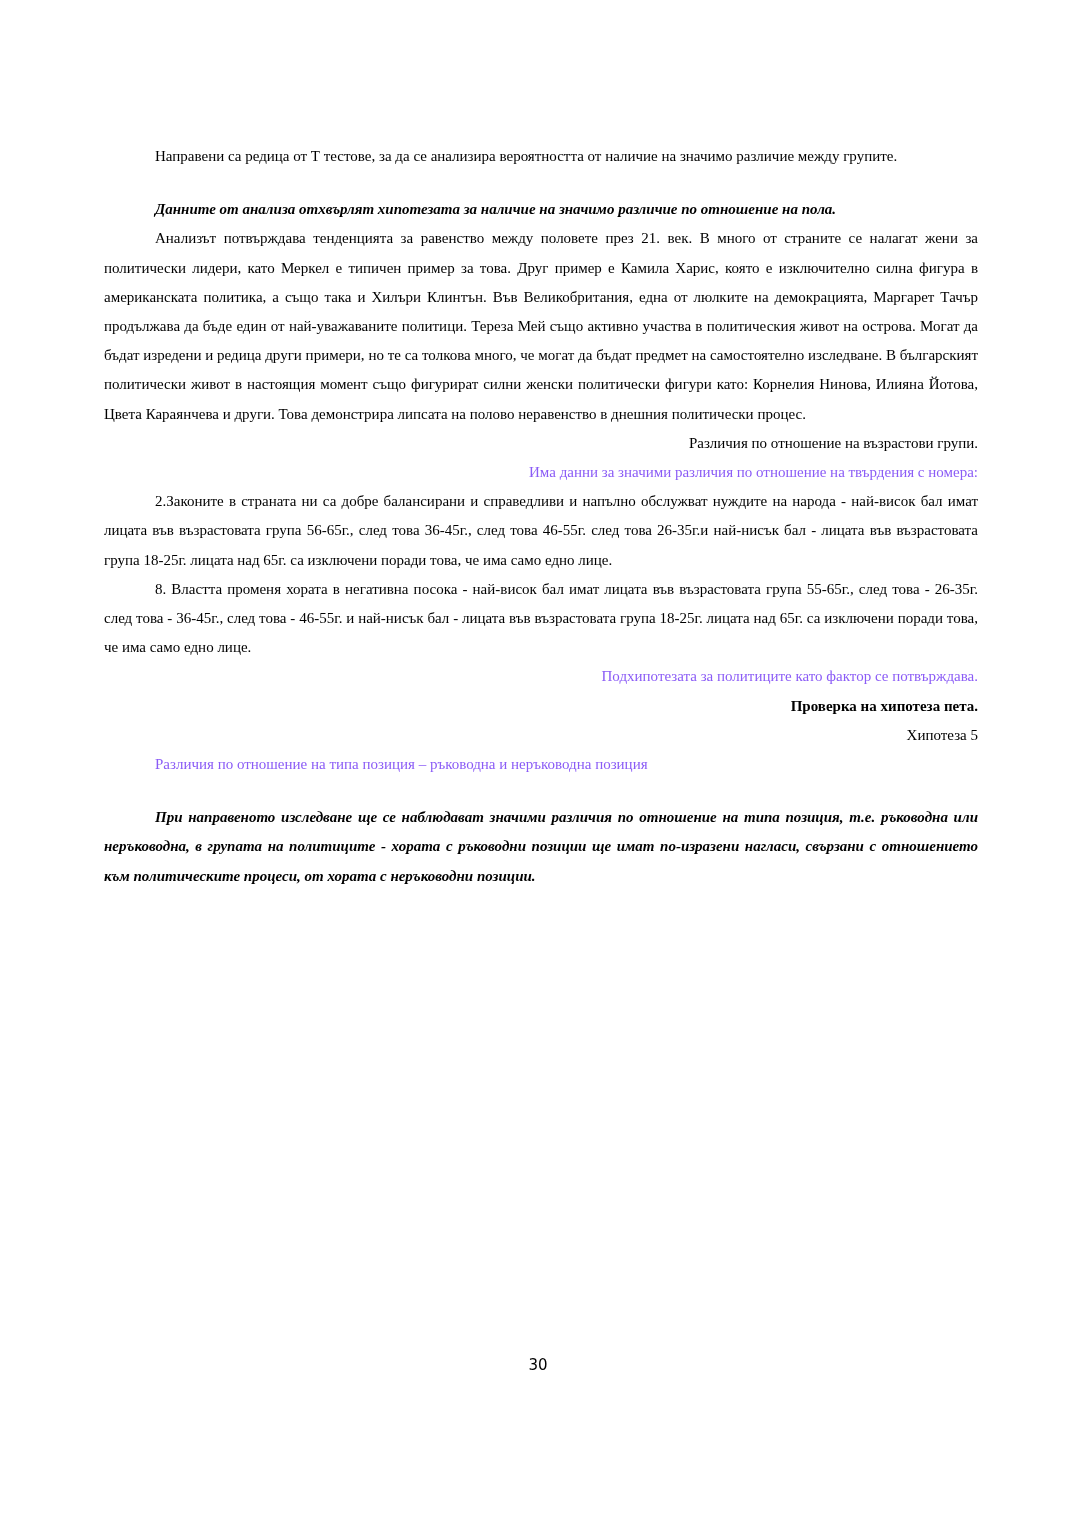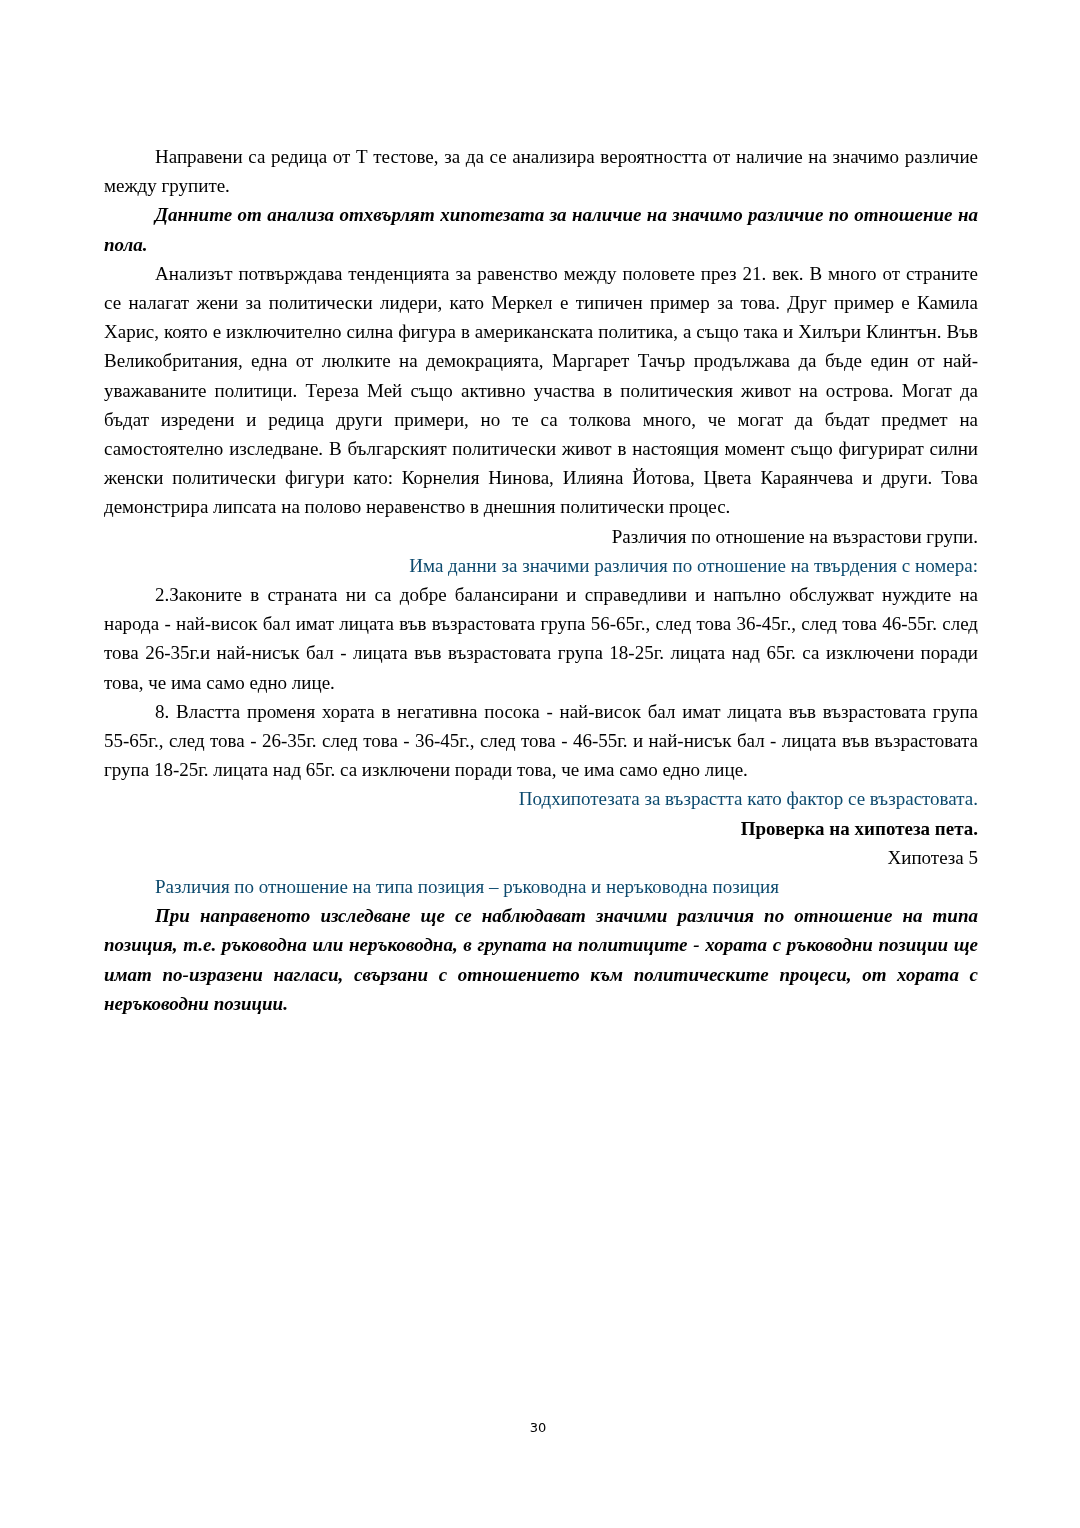--- a/index.html
+++ b/index.html
@@ -12,55 +12,55 @@
       height: 1528px;
       position: relative;
       overflow: hidden;
     }
     .page {
       position: absolute;
       left: 104px;
       top: 142px;
       width: 874px;
       font-family: "Liberation Serif", "DejaVu Serif", serif;
-      font-size: 19px;
+      font-size: 15px;
       line-height: 29.2px;
       color: #000000;
     }
     .p {
       margin: 0;
       text-indent: 51px;
       text-align: justify;
     }
     .p.left { text-align: right; }
     .bold { font-weight: bold; }
-    .italic { font-style: italic; }
-    .red { color: #0c4a6e; }
+    .italic { font-style: italic; margin-top: 24px; }
+    .red { color: #8b5cf6; }
     .page-number {
       position: absolute;
-      top: 1420px;
+      top: 1356px;
       left: 0;
       width: 1076px;
       text-align: center;
       font-family: "DejaVu Sans", "Liberation Sans", sans-serif;
-      font-size: 13px;
+      font-size: 15px;
       color: #000000;
     }
   </style>
 </head>
 <body>
 
 <div class="page">
   <p class="p">Направени са редица от Т тестове, за да се анализира вероятността от наличие на значимо различие между групите.</p>
   <p class="p bold italic">Данните от анализа отхвърлят  хипотезата за наличие на значимо различие по отношение на пола.</p>
   <p class="p">Анализът потвърждава тенденцията за равенство между половете през 21. век. В много от страните се налагат жени за политически лидери, като Меркел е типичен пример за това. Друг пример е Камила Харис, която е изключително силна фигура в американската политика, а също така и Хилъри Клинтън. Във Великобритания, една от люлките на демокрацията, Маргарет Тачър продължава да бъде един от най-уважаваните политици. Тереза Мей също активно участва в политическия живот на острова. Могат да бъдат изредени и редица други примери, но те са толкова много, че могат да бъдат предмет на самостоятелно изследване. В българският политически живот в настоящия момент също фигурират силни женски политически фигури  като: Корнелия Нинова, Илияна Йотова, Цвета Караянчева и други. Това демонстрира липсата на полово неравенство в днешния политически процес.</p>
   <p class="p left">Различия по отношение на възрастови групи.</p>
   <p class="p left red">Има данни за значими различия по отношение на твърдения с номера:</p>
   <p class="p"> 2.Законите в страната ни са добре балансирани и справедливи и напълно обслужват нуждите на народа - най-висок бал имат лицата във възрастовата група 56-65г., след това 36-45г., след това 46-55г. след това 26-35г.и най-нисък бал - лицата във възрастовата група 18-25г. лицата над 65г. са изключени поради това, че има само едно лице.</p>
   <p class="p">8. Властта променя хората в негативна посока - най-висок бал имат лицата във възрастовата група 55-65г., след това - 26-35г. след това - 36-45г., след това - 46-55г. и най-нисък бал - лицата във възрастовата група 18-25г. лицата над 65г. са изключени поради това, че има само едно лице.</p>
-  <p class="p left red">Подхипотезата за възрастта като фактор се възрастовата.</p>
+  <p class="p left red">Подхипотезата за политиците като фактор се потвърждава.</p>
   <p class="p left bold">Проверка на хипотеза пета.</p>
   <p class="p left">Хипотеза 5</p>
   <p class="p red">Различия по отношение на типа позиция – ръководна и неръководна позиция</p>
   <p class="p bold italic">При направеното изследване ще се наблюдават значими различия по отношение на типа позиция, т.е. ръководна или неръководна, в групата на политиците - хората с ръководни позиции ще имат по-изразени нагласи, свързани с отношението към политическите процеси, от хората с неръководни позиции.</p>
 </div>
 
 <div class="page-number">30</div>
 
 </body></html>

